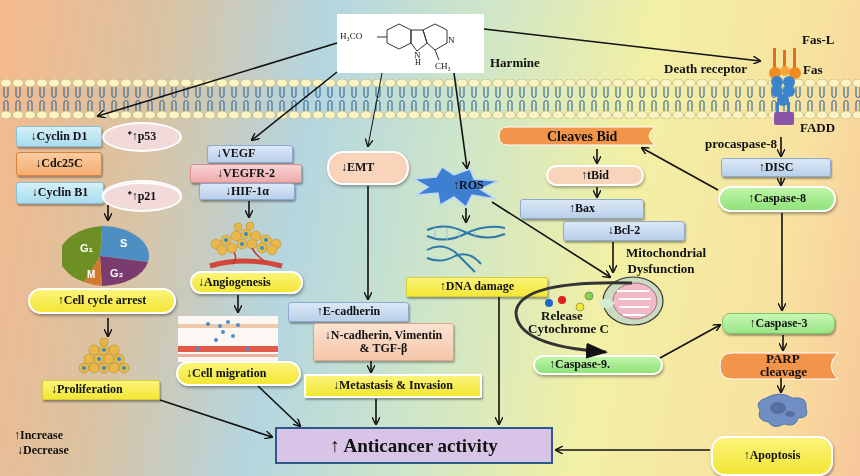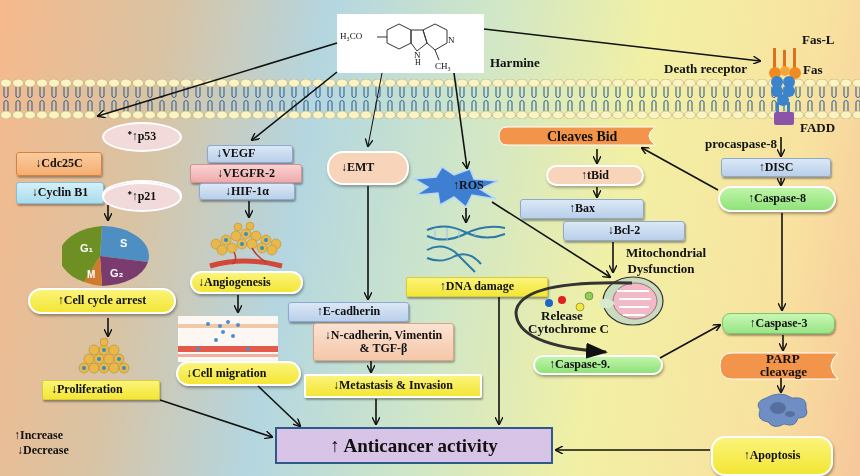--- a/index.html
+++ b/index.html
@@ -77,20 +77,21 @@
       </g>
     </svg>
     <div class="label" style="left:3px;top:17px;font-size:9px;font-weight:normal;">H₃CO</div>
     <div class="label" style="left:111px;top:21px;font-size:9px;font-weight:normal;">N</div>
     <div class="label" style="left:77px;top:36px;font-size:9px;font-weight:normal;">N</div>
     <div class="label" style="left:78px;top:44px;font-size:8px;font-weight:normal;">H</div>
     <div class="label" style="left:98px;top:47px;font-size:9px;font-weight:normal;">CH₃</div>
   </div>
   <div class="label" style="left:490px;top:55px;">Harmine</div>
 
+  <div class="box cyan" style="left:16px;top:126px;width:86px;height:21px;">↓Cyclin D1</div>
   <div class="box orange-box" style="left:16px;top:152px;width:86px;height:24px;background:linear-gradient(#fbcb9f,#f4ae72);">↓Cdc25C</div>
   <div class="box cyan" style="left:16px;top:182px;width:88px;height:22px;">↓Cyclin B1</div>
   <div class="box ellipse" style="left:102px;top:122px;width:80px;height:30px;background:#f3dada;">⁺↑p53</div>
   <div class="box ellipse" style="left:102px;top:152px;width:80px;height:30px;background:#d8c4e2;margin-top:28px;">⁺↑p27</div>
   <div class="box ellipse" style="left:102px;top:182px;width:80px;height:30px;background:#f3dada;">⁺↑p21</div>
 
   <svg class="abs" style="left:62px;top:222px;" width="100" height="66" viewBox="0 0 100 66">
     <path d="M38,34 L40,4 A48,30 0 0,1 86,40 Z" fill="#4d8fc2"></path>
     <path d="M38,34 L86,40 A48,30 0 0,1 40,64 Z" fill="#7a3b6e"></path>
     <path d="M38,34 L40,64 A48,30 0 0,1 22,60 Z" fill="#d07a2e"></path>

